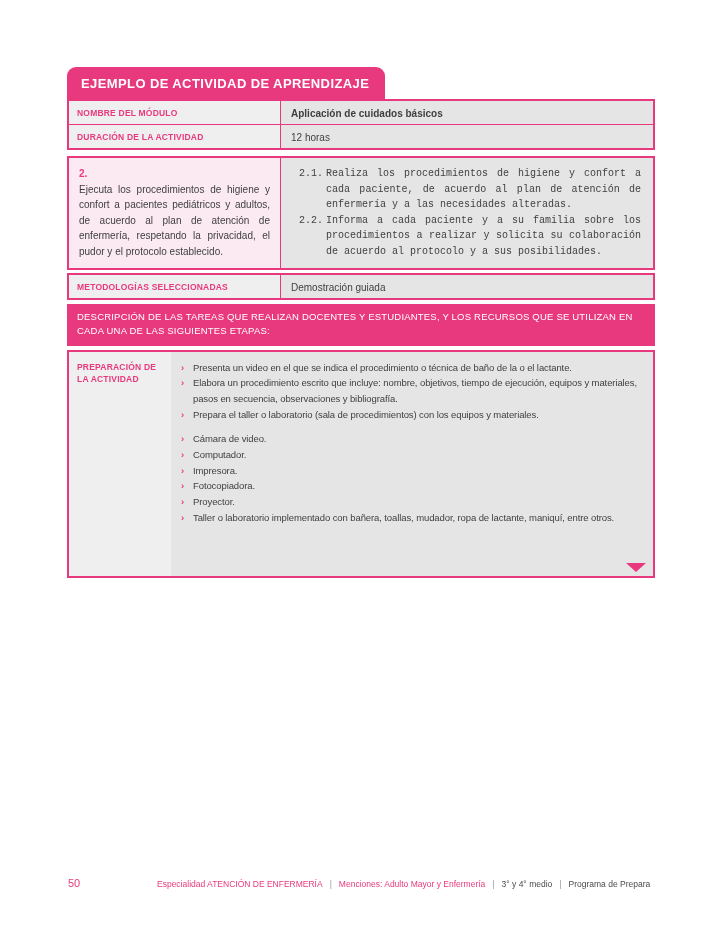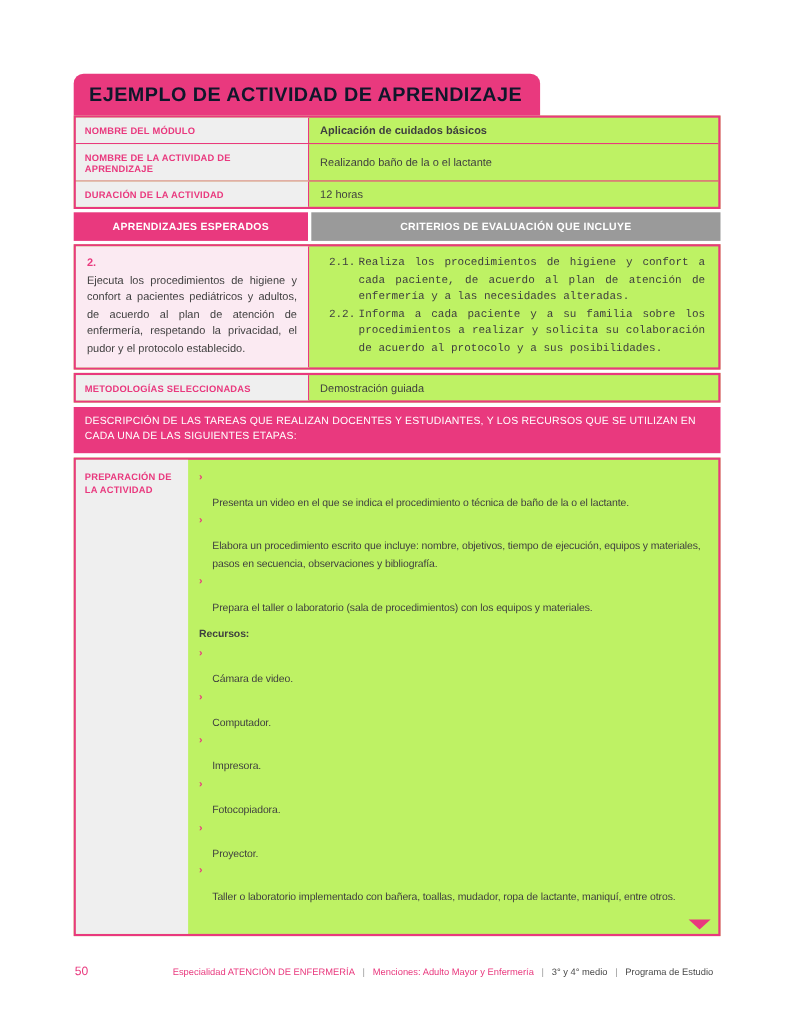--- a/index.html
+++ b/index.html
@@ -6,27 +6,27 @@
   html,body { background:#ffffff; }
   body {
     width:720px; height:932px; position:relative; overflow:hidden;
     font-family:"Liberation Sans", "DejaVu Sans", sans-serif;
     -webkit-font-smoothing:antialiased;
   }
   .doc { position:absolute; left:67px; top:67px; width:588px; }
 
   .title-tab {
     display:inline-block;
-    background:var(--accent,#E9397E); color:#0f172a;
-    font-size:18px; font-weight:bold; letter-spacing:.4px;
+    background:var(--accent,#E9397E); color:#ffffff;
+    font-size:13px; font-weight:bold; letter-spacing:.4px;
     padding:9px 16px 8px 14px;
     border-radius:9px 9px 0 0;
   }
 
-  .block { border:2px solid var(--accent,#E9397E); background:#bef264; }
+  .block { border:2px solid var(--accent,#E9397E); background:#e5e5e5; }
   .gap3 { height:3px; } .gap4 { height:4px; }
 
   .info-row { display:flex; border-top:1px solid var(--accent,#E9397E); align-items:stretch; }
   .info-row.first { border-top:none; }
   .cell-label {
     flex:0 0 212px; background:var(--label-bg,#EFEFEF);
     border-right:1px solid var(--accent,#E9397E);
     color:var(--accent,#E9397E); font-size:8.5px; font-weight:bold; letter-spacing:.2px;
     padding:7px 8px 6px; display:flex; align-items:center;
   }
@@ -68,21 +68,21 @@
   .prep-label {
     flex:0 0 102px; background:var(--label-bg,#EFEFEF);
     color:var(--accent,#E9397E); font-size:8.5px; font-weight:bold;
     line-height:1.5; padding:9px 6px 8px 8px; letter-spacing:.2px;
   }
   .prep-content { flex:1; padding:8px 16px 16px 10px; font-size:9.5px; letter-spacing:-0.1px; line-height:1.65; color:var(--text,#3F3F3F); }
   .group-heading { font-weight:bold; margin-bottom:1px; }
   .b-list { list-style:none; margin-bottom:9px; }
   .b-item { display:flex; }
   .b-marker { flex:0 0 12px; color:var(--accent,#E9397E); font-weight:bold; }
-  .b-text { flex:1;margin-top:24px; }
+  .b-text { flex:1; }
   .tri {
     position:absolute; right:7px; bottom:4px; width:0; height:0;
     border-left:10px solid transparent; border-right:10px solid transparent;
     border-top:9px solid var(--accent,#E9397E);
   }
 
   .footer { position:absolute; left:68px; top:877px; width:588px; display:flex; align-items:baseline; }
   .page-num { color:var(--accent,#E9397E); font-size:11px; width:50px; }
   .footer-text { display:flex; gap:7px; font-size:8.5px; color:#4a4a4a; align-items:center;padding-left:39px; }
   .seg-pink { color:var(--accent,#E9397E); }
@@ -95,35 +95,27 @@
 <div class="doc">
 
   <div class="title-tab">EJEMPLO DE ACTIVIDAD DE APRENDIZAJE</div>
 
   <div class="block">
     <div class="info-row first">
       <div class="cell-label">NOMBRE DEL MÓDULO</div>
       <div class="cell-value bold">Aplicación de cuidados básicos</div>
     </div>
     <div class="info-row">
-      <div class="cell-label">NOMBRE DE LA ACTIVIDAD DE APRENDIZAJE</div>
-      <div class="cell-value">Realizando baño de la o el lactante</div>
-    </div>
-    <div class="info-row">
       <div class="cell-label">DURACIÓN DE LA ACTIVIDAD</div>
       <div class="cell-value">12 horas</div>
     </div>
   </div>
 
   <div class="gap3"></div>
 
-  <div class="hdr-row">
-    <div class="hdr-left">APRENDIZAJES ESPERADOS</div>
-    <div class="hdr-right">CRITERIOS DE EVALUACIÓN QUE INCLUYE</div>
-  </div>
 
   <div class="gap3"></div>
 
   <div class="block content-row">
     <div class="oa-cell">
       <span class="oa-num">2.</span>
       <span>Ejecuta los procedimientos de higiene y confort a pacientes pediátricos y adultos, de acuerdo al plan de atención de enfermería, respetando la privacidad, el pudor y el protocolo establecido.</span>
     </div>
     <div class="crit-cell">
       <div class="crit-item">
@@ -164,21 +156,20 @@
         <li class="b-item">
           <span class="b-marker">›</span>
           <span class="b-text">Elabora un procedimiento escrito que incluye: nombre, objetivos, tiempo de ejecución, equipos y materiales, pasos en secuencia, observaciones y bibliografía.</span>
         </li>
         <li class="b-item">
           <span class="b-marker">›</span>
           <span class="b-text">Prepara el taller o laboratorio (sala de procedimientos) con los equipos y materiales.</span>
         </li>
       </ul>
 
-      <div class="group-heading">Recursos:</div>
       <ul class="b-list">
         <li class="b-item">
           <span class="b-marker">›</span>
           <span class="b-text">Cámara de video.</span>
         </li>
         <li class="b-item">
           <span class="b-marker">›</span>
           <span class="b-text">Computador.</span>
         </li>
         <li class="b-item">
@@ -207,15 +198,15 @@
 
 <div class="footer">
   <div class="page-num">50</div>
   <div class="footer-text">
     <span class="seg-pink">Especialidad ATENCIÓN DE ENFERMERÍA</span>
     <span class="sep">|</span>
     <span class="seg-pink">Menciones: Adulto Mayor y Enfermería</span>
     <span class="sep">|</span>
     <span class="seg-gray">3° y 4° medio</span>
     <span class="sep">|</span>
-    <span class="seg-gray">Programa de Estudio</span>
+    <span class="seg-gray">Programa de Prepara</span>
   </div>
 </div>
 
 </body></html>

